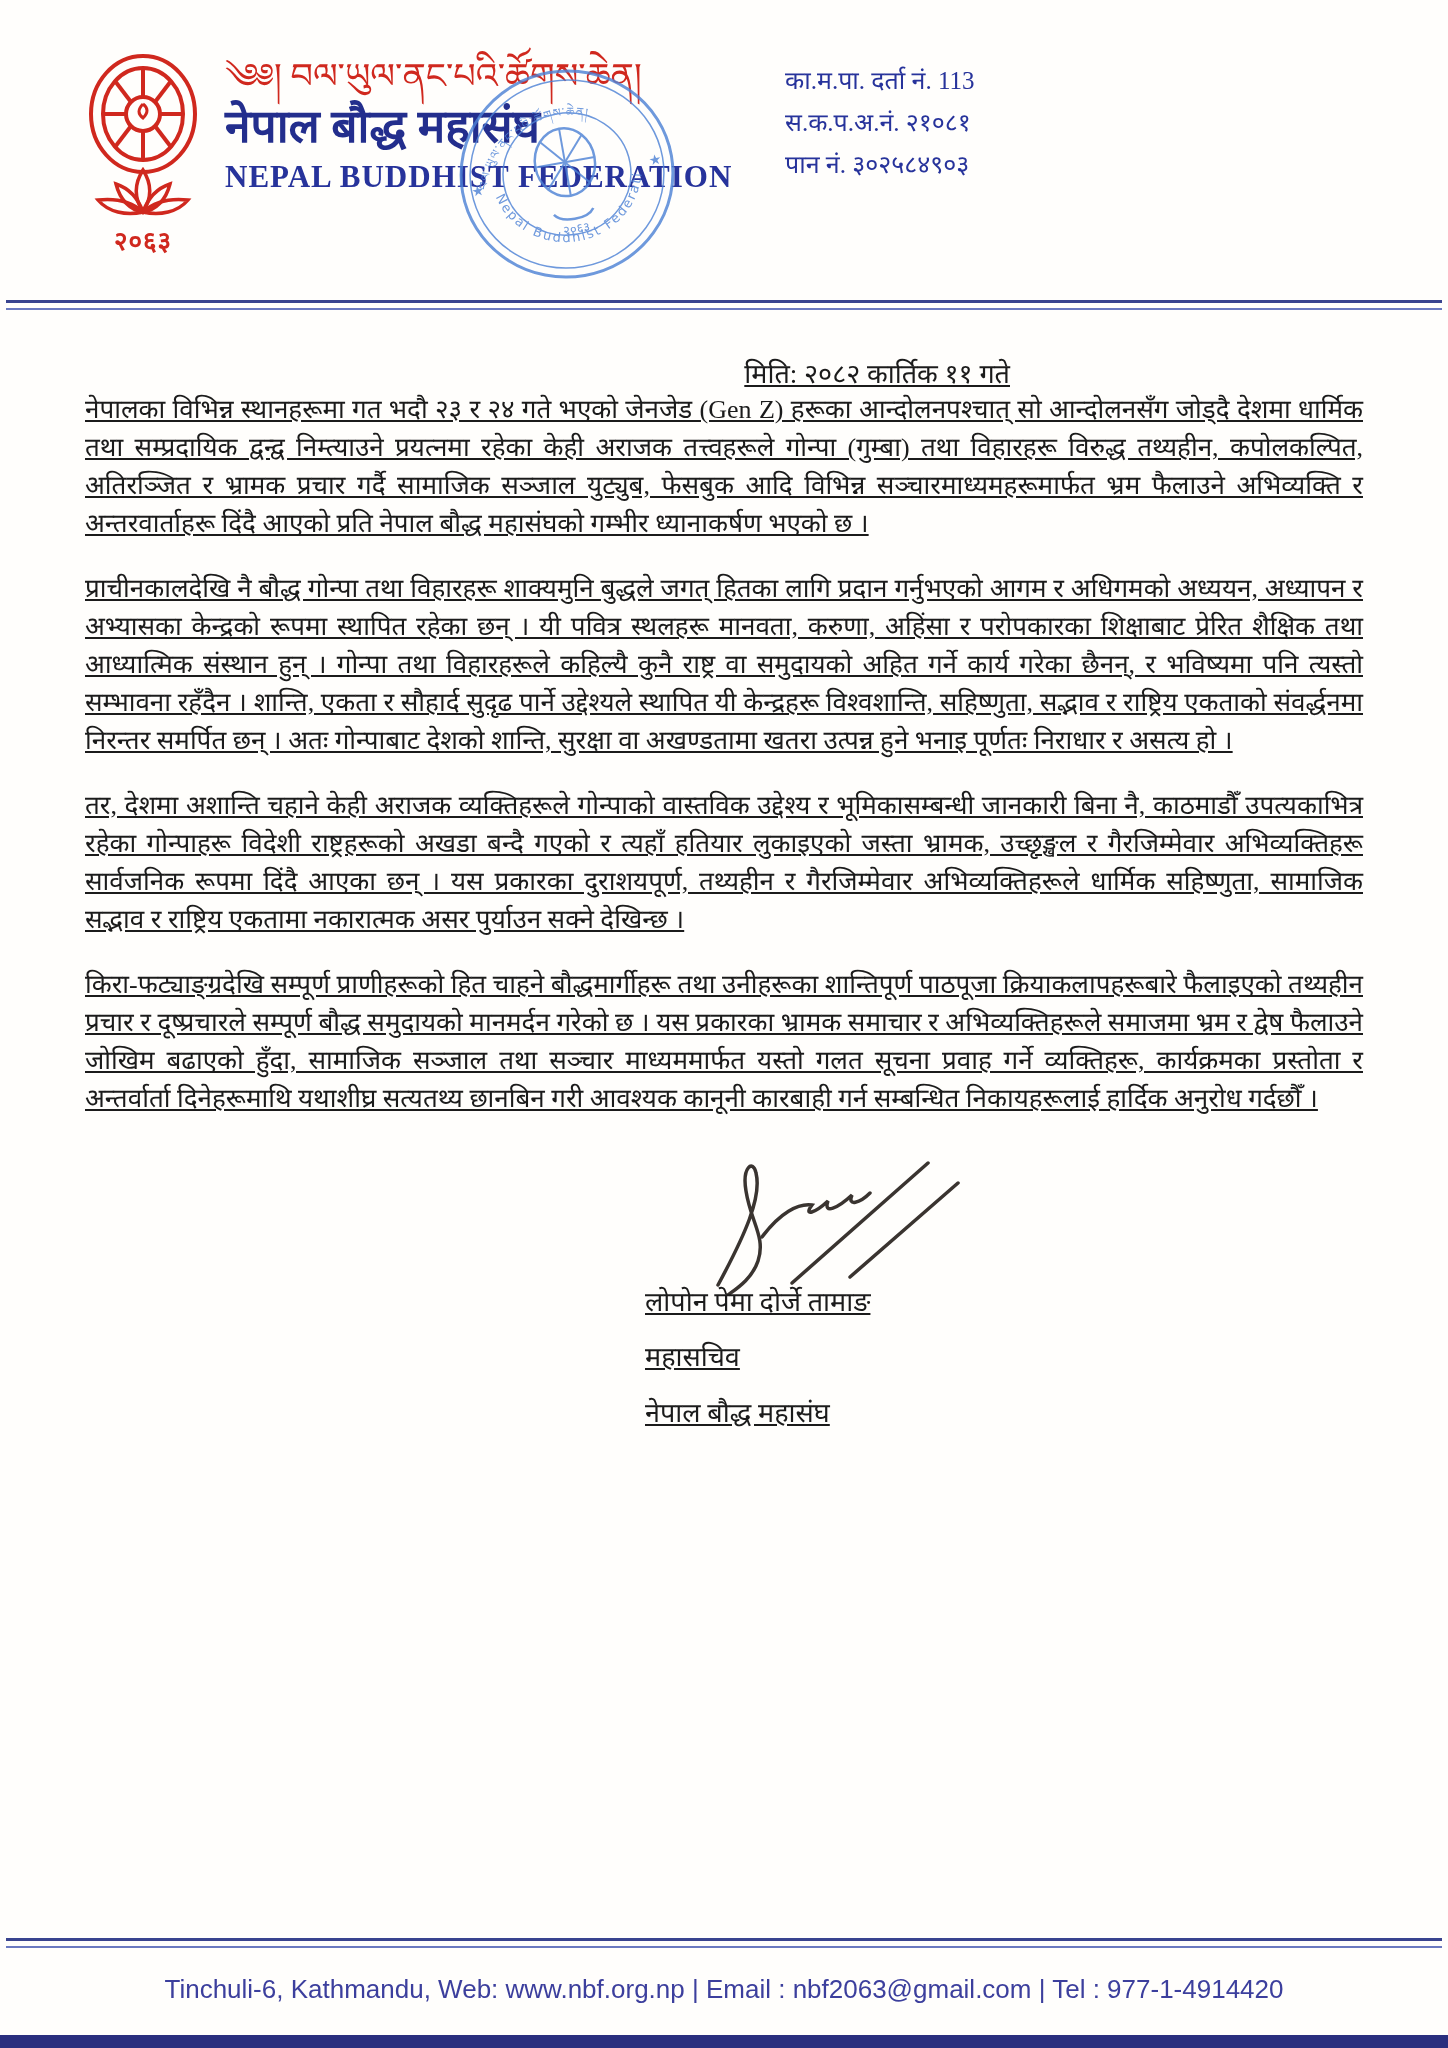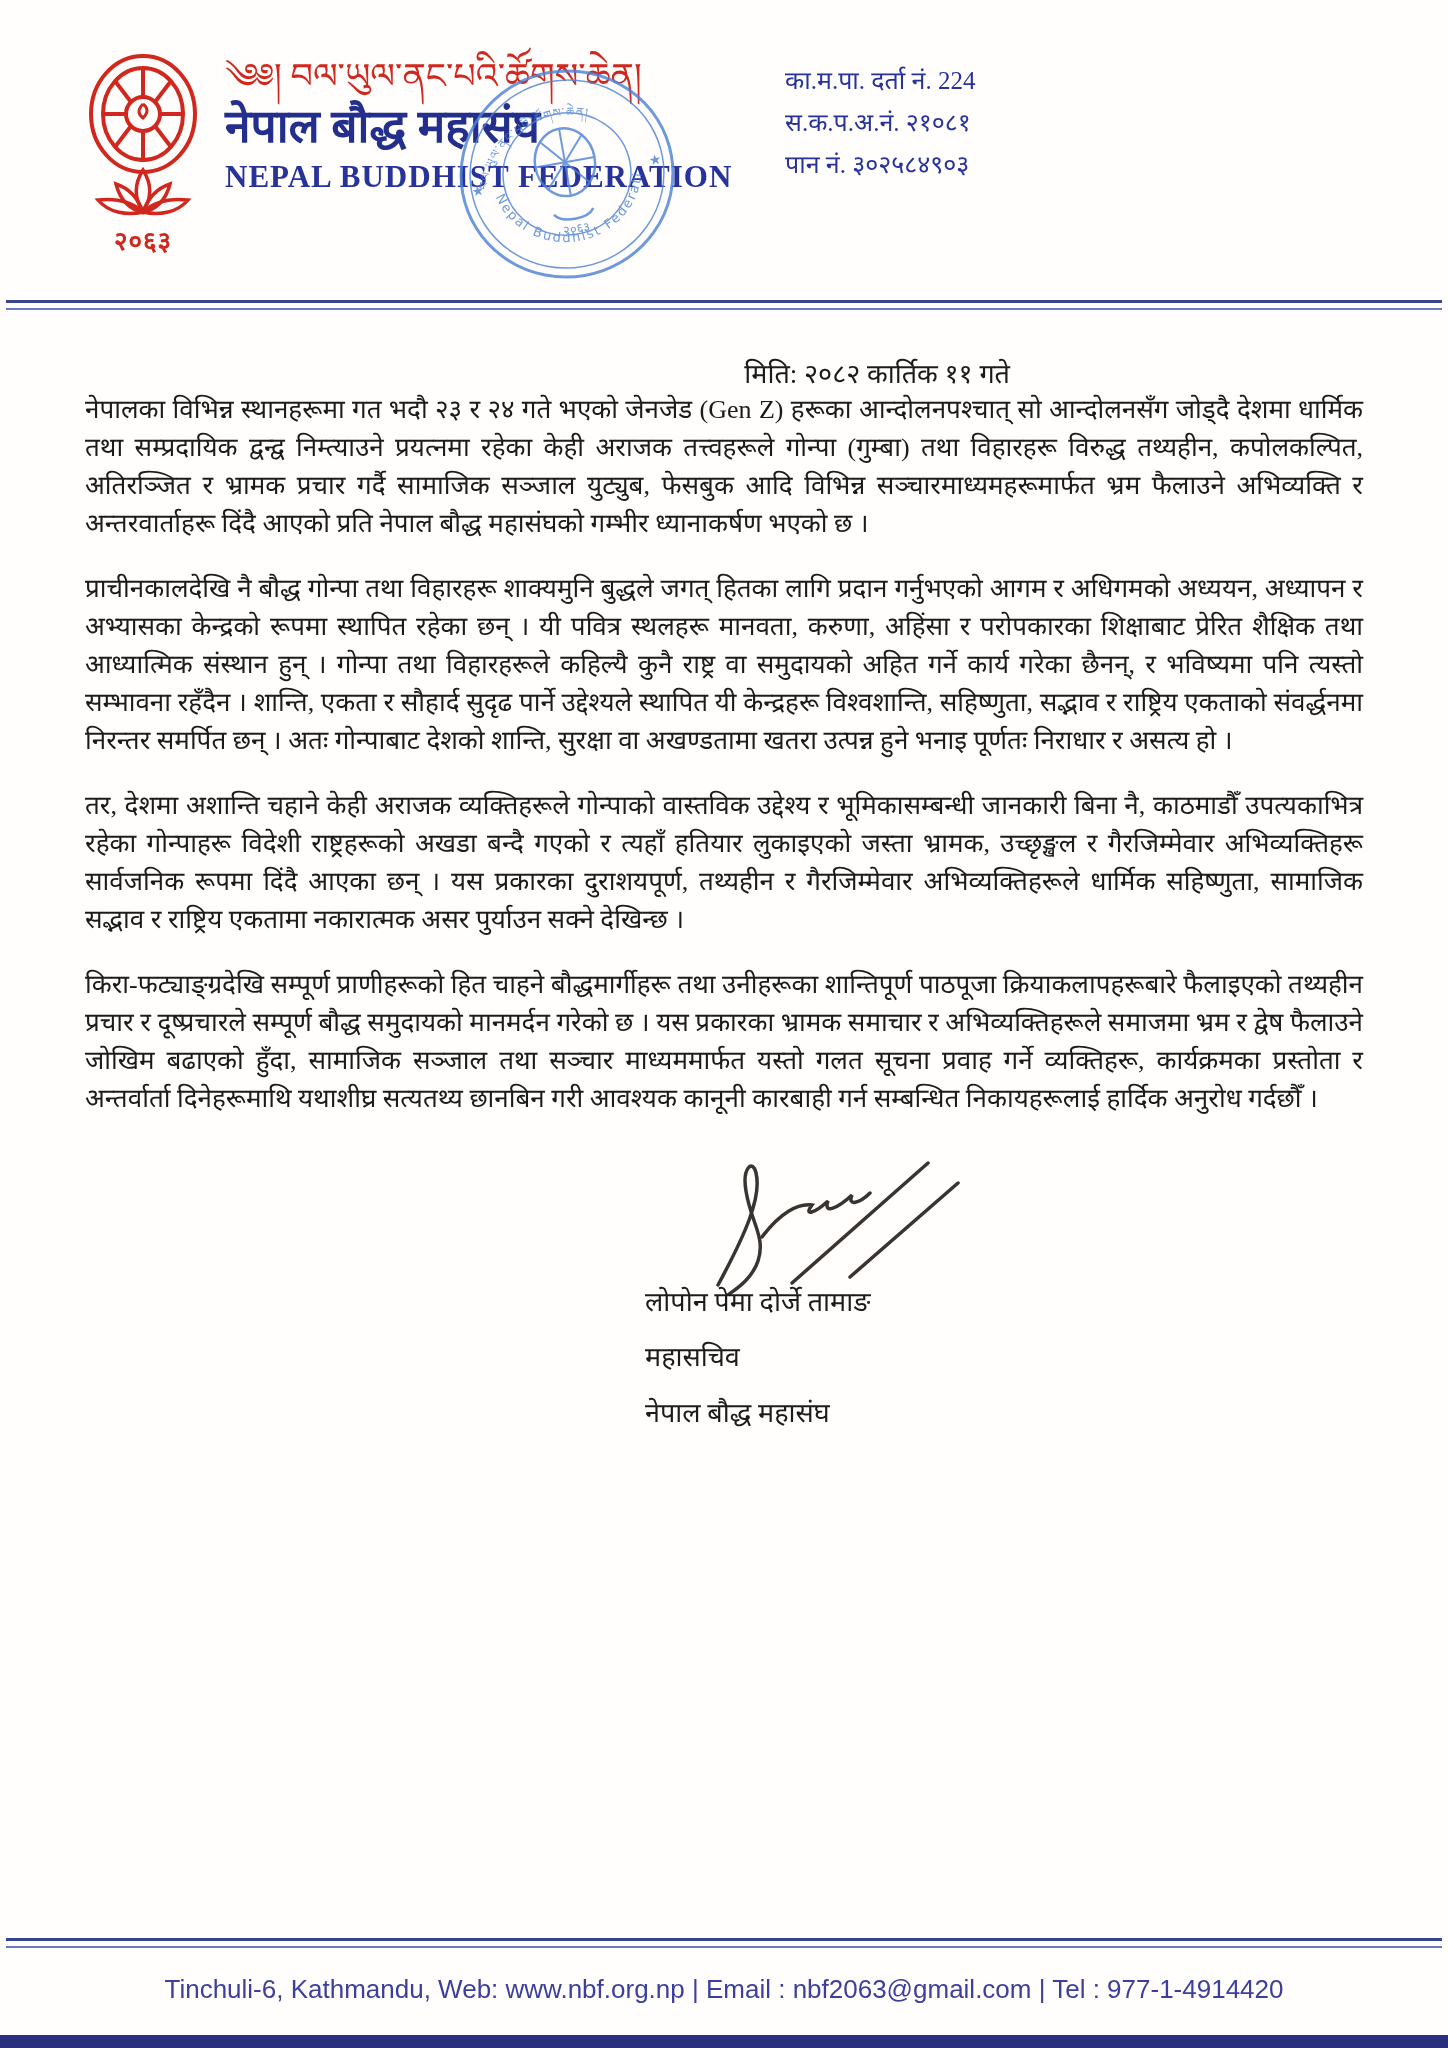--- a/index.html
+++ b/index.html
@@ -18,21 +18,21 @@
   .stamp{position:absolute;left:452px;top:62px;width:230px;height:224px;opacity:.82;
          transform:rotate(-10deg);pointer-events:none;}
   .reg-block{position:absolute;left:785px;top:60px;width:600px;font-size:25px;line-height:42px;color:#27339b;}
   .reg-line.red{color:#d6281f;}
 
   
   .rule{height:5px;border-top:3px solid #39448f;border-bottom:2px solid #6a79c0;background:#fffefc;}
   .rule-top{position:absolute;top:300px;left:6px;right:6px;}
 
   
-  .letter-body{position:absolute;top:316px;left:85px;right:85px;}
+  .letter-body{position:absolute;top:316px;left:85px;right:85px;text-decoration:underline;}
   .date-line{text-align:right;padding-right:353px;font-size:27px;margin-top:38px;}
   .press-title{text-align:center;font-size:31px;font-weight:700;margin:26px 0 22px 0;transform:translateX(-70px);}
   .letter-body p{font-size:26px;line-height:38px;text-align:justify;margin:0 0 27px 0;}
 
   
   .signature-block{width:340px;margin:6px 0 0 560px;text-align:left;font-size:27px;line-height:2.05;}
   .signature-svg{display:block;margin:0 0 -20px 55px;}
 
   
   .page-footer{position:absolute;left:0;right:0;bottom:0;margin-top:32px;}
@@ -106,21 +106,21 @@
             <textPath href="#arcBottom" startOffset="4">Nepal Buddhist Federation</textPath>
           </text>
           <text x="18" y="118" font-size="14">★</text>
           <text x="198" y="118" font-size="14">★</text>
           <text x="115" y="172" font-size="13" text-anchor="middle">२०६३</text>
         </g>
       </svg>
     </div>
 
     <div class="reg-block">
-      <div class="reg-line">का.म.पा. दर्ता नं. 224</div>
+      <div class="reg-line">का.म.पा. दर्ता नं. 113</div>
       <div class="reg-line">स.क.प.अ.नं. २१०८१</div>
       <div class="reg-line">पान नं. ३०२५८४९०३</div>
     </div>
   </header>
 
   <div class="rule rule-top"></div>
 
   <main class="letter-body">
     <div class="date-line">मिति: २०८२ कार्तिक ११ गते</div>
 

